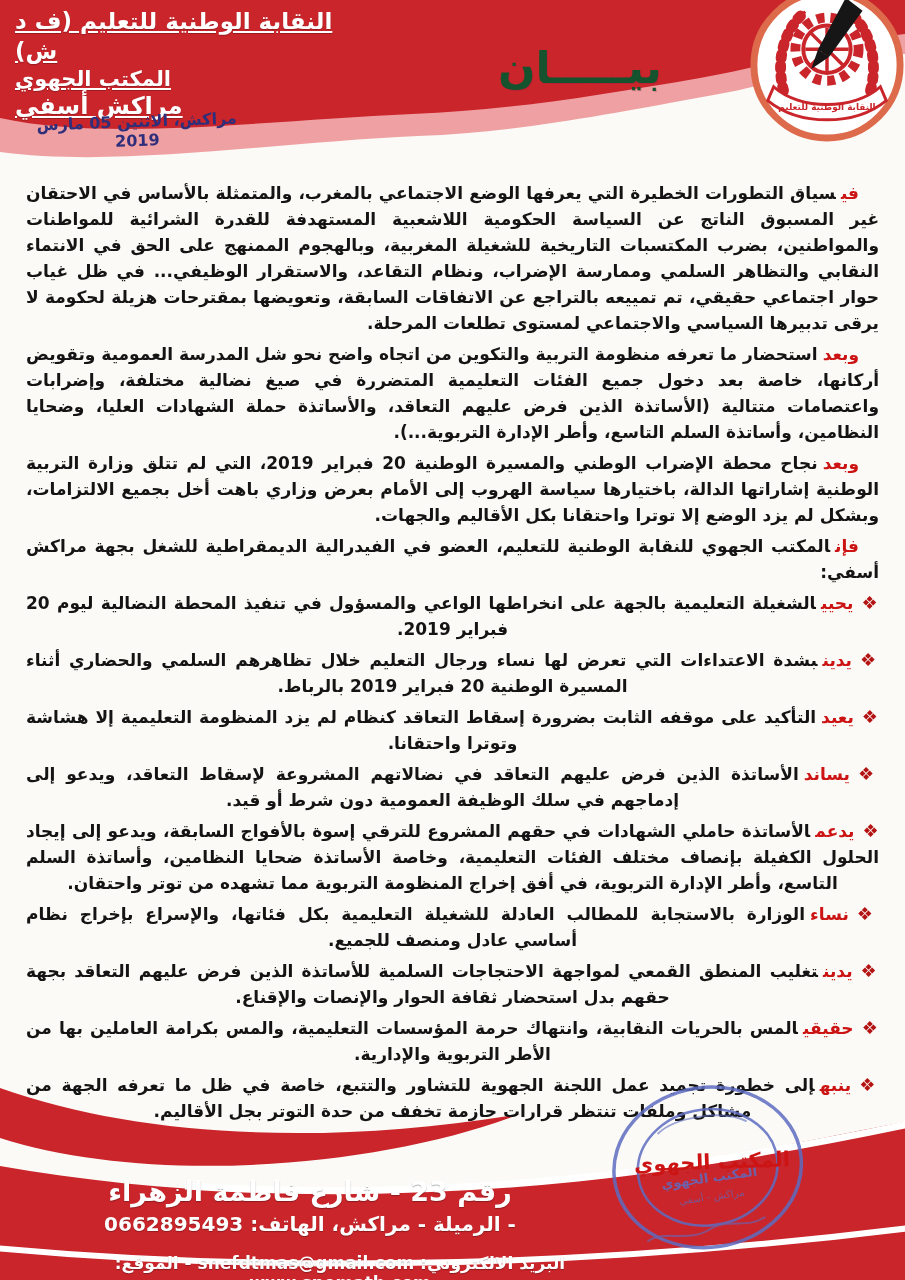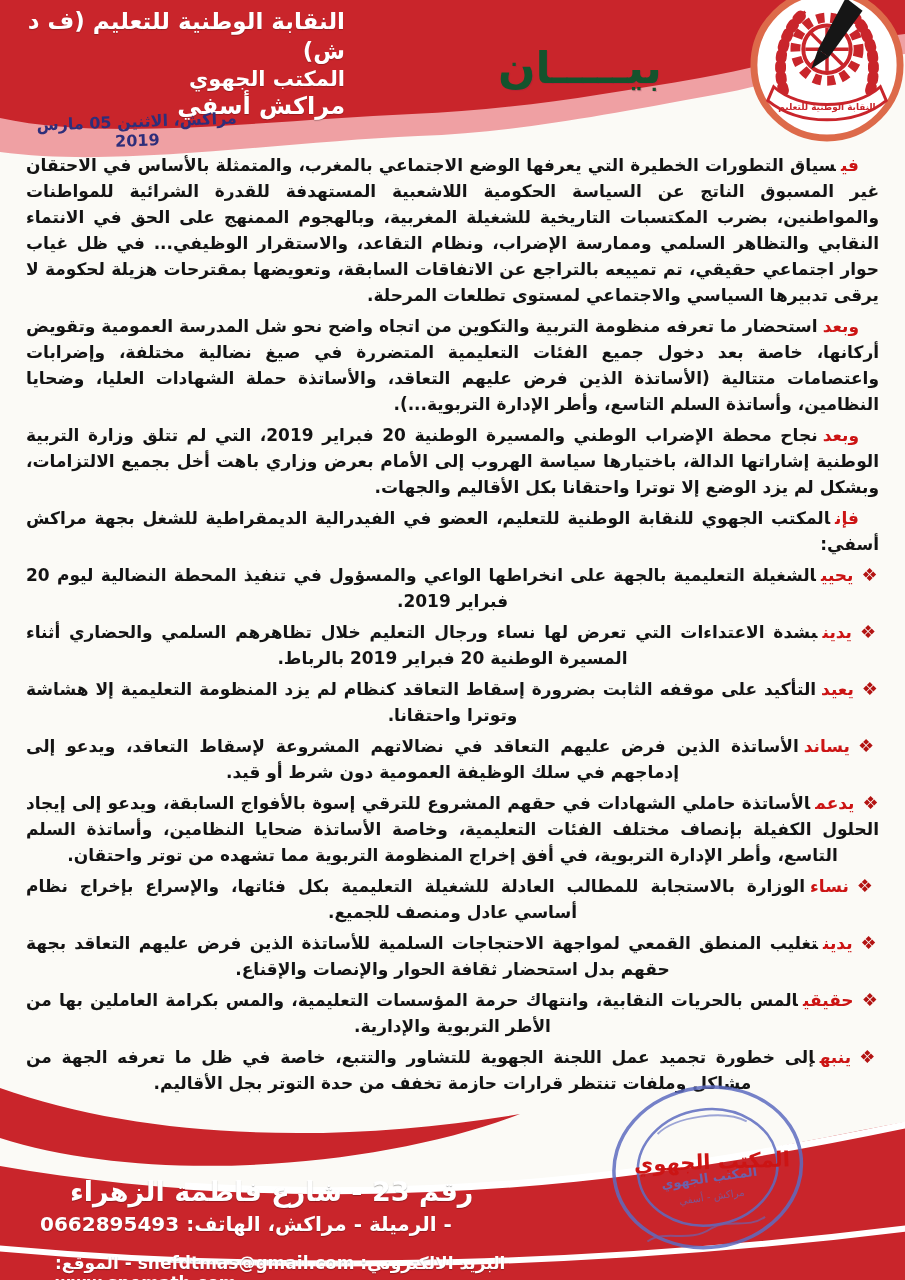--- a/index.html
+++ b/index.html
@@ -6,53 +6,54 @@
   .doc{
     position:relative;width:905px;height:1280px;margin:0 auto;
     background:#fbfaf6;overflow:hidden;
     font-family:"DejaVu Sans",sans-serif;
   }
   svg{display:block}
   
   .hdr-svg{position:absolute;top:0;left:0;z-index:1}
   .org-block{
     position:absolute;top:6px;right:560px;width:330px;z-index:2;
-    direction:rtl;text-align:right;color:#fff;font-weight:bold;
+    direction:rtl;text-align:left;color:#fff;font-weight:bold;
     text-shadow:0 1px 1px rgba(0,0,0,.25);
+    text-decoration:underline;
   }
   .org-line1{font-size:23px;line-height:30px;}
   .org-line2{font-size:21px;line-height:27px;}
   .org-line3{font-size:24px;line-height:27px;}
   .doc-title{
     position:absolute;top:42px;left:498px;width:270px;z-index:3;
     direction:rtl;text-align:left;
     font-size:44px;font-weight:bold;color:#14532d;
     text-shadow:1px 1px 0 rgba(150,20,70,.25);
   }
   .doc-date{
     position:absolute;top:112px;left:32px;z-index:3;width:210px;
     direction:rtl;text-align:center;
     font-size:16px;font-weight:bold;color:#2e2e7a;transform:rotate(-2deg);
   }
   .logo{position:absolute;top:-14px;left:748px;width:158px;height:158px;z-index:4}
   
   .body-text{
-    position:absolute;top:152px;right:26px;left:26px;z-index:2;
+    position:absolute;top:180px;right:26px;left:26px;z-index:2;
     direction:rtl;color:#141414;font-weight:bold;
     font-size:17px;line-height:26px;text-align:justify;
   }
   .para{margin:0 0 5px;text-indent:20px;}
   .lead{color:#cc1414;margin-left:5px;}
   .bullet{margin:0 0 5px;text-align:justify;text-align-last:center;}
   .diamond{color:#b31312;font-size:18px;margin-left:8px;}
   .kw{color:#cc1414;margin-left:5px;}
   
   .ftr-svg{position:absolute;top:1080px;left:0;z-index:1}
   .ftr-line{
-    position:absolute;z-index:3;direction:rtl;text-align:left;color:#fff;font-weight:bold;
+    position:absolute;z-index:3;direction:rtl;text-align:center;color:#fff;font-weight:bold;
     text-shadow:0 1px 1px rgba(0,0,0,.3);
   }
   .ftr-line1{top:1176px;left:70px;width:480px;font-size:27px;}
   .ftr-line2{top:1212px;left:40px;width:540px;font-size:20px;}
   .ftr-line3{top:1253px;left:55px;width:570px;font-size:17px;}
   .stamp{position:absolute;top:1082px;left:608px;width:205px;height:175px;z-index:4;
     transform:rotate(-8deg);opacity:.85;pointer-events:none;}
   .stamp-label{
     position:absolute;top:1150px;left:632px;width:160px;z-index:5;
     direction:rtl;text-align:center;font-size:21px;font-weight:bold;color:#cc1414;

